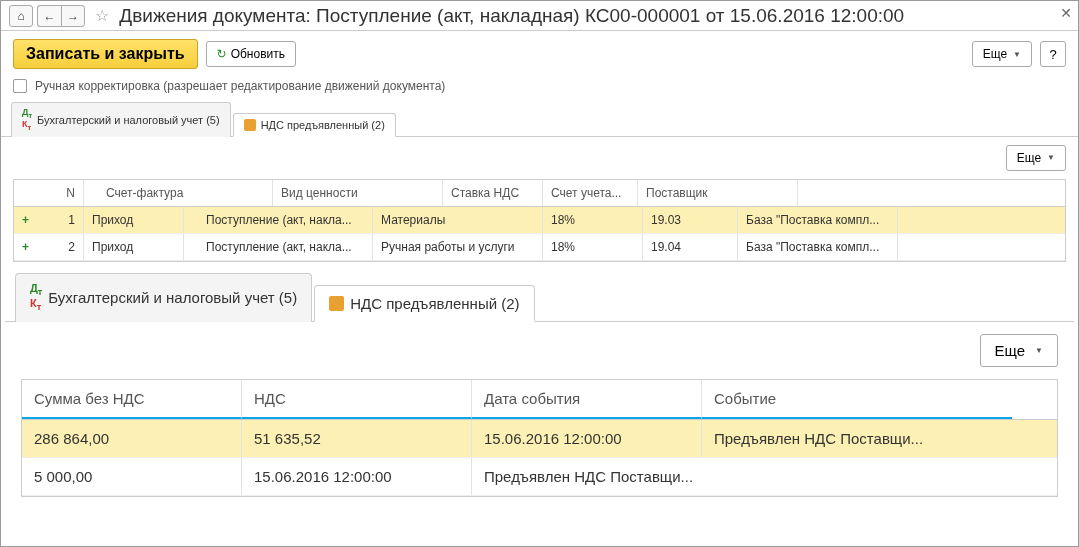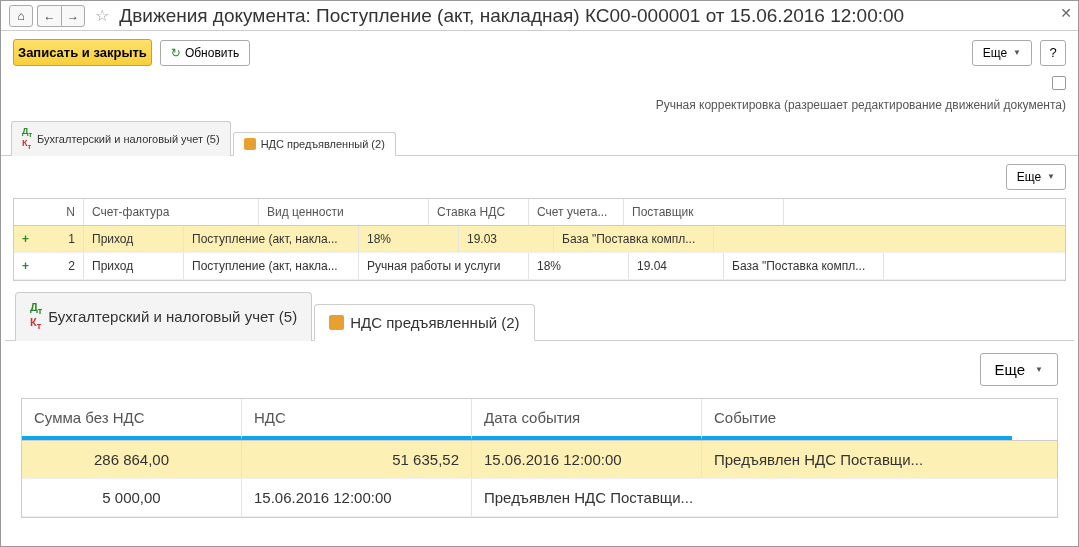--- a/index.html
+++ b/index.html
@@ -9,29 +9,29 @@
 .titlebar { display: flex; align-items: center; padding: 4px 8px; gap: 4px; border-bottom: 1px solid #ccc; height: 30px; }
 .tb-btn { border: 1px solid #aaa; background: #f8f8f8; border-radius: 3px; width: 24px; height: 22px; display: flex; align-items: center; justify-content: center; cursor: pointer; font-size: 12px; }
 .tb-btn-group { display: flex; }
 .tb-btn-group .tb-btn:first-child { border-radius: 3px 0 0 3px; border-right: none; }
 .tb-btn-group .tb-btn:last-child { border-radius: 0 3px 3px 0; }
 .star-icon { font-size: 16px; color: #999; padding: 0 6px; cursor: pointer; }
 .title-text { font-size: 19px; font-weight: normal; }
 .close-x { position: absolute; right: 6px; top: 4px; font-size: 14px; cursor: pointer; color: #666; }
 
 .toolbar { display: flex; align-items: center; padding: 8px 12px 6px; gap: 8px; }
-.btn-yellow { background: linear-gradient(#ffe26a,#f7cf3c); border: 1px solid #c9a227; border-radius: 3px; padding: 5px 4px; font-weight: bold; cursor: pointer; font-size: 13px; }
+.btn-yellow { background: linear-gradient(#ffe26a,#f7cf3c); border: 1px solid #c9a227; border-radius: 3px; padding: 5px 12px; font-weight: bold; cursor: pointer; font-size: 16px; }
 .btn-white { background: #fff; border: 1px solid #aaa; border-radius: 3px; padding: 5px 10px; cursor: pointer; font-size: 12px; display: flex; align-items: center; gap: 4px; }
 .refresh-ic { color: #2a8a2a; font-size: 12px; }
 .spacer { flex: 1; }
 .btn-more { background: #fff; border: 1px solid #aaa; border-radius: 3px; padding: 5px 10px; cursor: pointer; font-size: 12px; display: flex; align-items: center; gap: 6px; }
 .dd-arrow { font-size: 8px; color: #555; }
 .btn-help { background: #fff; border: 1px solid #aaa; border-radius: 3px; width: 26px; height: 26px; cursor: pointer; font-size: 13px; display: flex; align-items: center; justify-content: center; }
 
-.checkbox-row { display: flex; align-items: flex-end; padding: 4px 12px 8px; gap: 8px; font-size: 12px; color: #555; flex-direction: column; }
+.checkbox-row { display: flex; align-items: center; padding: 4px 12px 8px; gap: 8px; font-size: 12px; color: #555; }
 .chk { width: 14px; height: 14px; border: 1px solid #999; border-radius: 2px; background: #fff; cursor: pointer; }
 
 .tabs { display: flex; align-items: flex-end; padding: 0 10px; border-bottom: 1px solid #ccc; gap: 2px; }
 .tab { display: flex; align-items: center; gap: 5px; padding: 5px 10px; border: 1px solid #ccc; border-bottom: none; background: #f4f4f4; border-radius: 3px 3px 0 0; font-size: 11px; cursor: pointer; position: relative; top: 1px; }
 .tab.active { background: #fff; border-bottom: 1px solid #fff; }
 .tab-ic-dk { color: #2a8a2a; font-weight: bold; font-size: 9px; line-height: 9px; }
 .tab-ic-dk .kt { color: #c33; }
 .tab-ic-nds { width: 12px; height: 12px; background: #e8a030; border-radius: 2px; }
 
 .panel-bar { display: flex; padding: 8px 12px; }
@@ -39,45 +39,45 @@
 
 .grid { margin: 0 12px 8px; border: 1px solid #ccc; }
 .grid-head { display: flex; background: #fff; border-bottom: 1px solid #ccc; }
 .gh, .gc { padding: 6px 8px; border-right: 1px solid #e3e3e3; font-size: 12px; overflow: hidden; white-space: nowrap; text-overflow: ellipsis; }
 .gh { color: #555; }
 .grid-row { display: flex; border-bottom: 1px solid #eee; }
 .grid-row.sel { background: #fdf0b5; }
 .c-n { width: 70px; text-align: right; position: relative; }
 .c-n .plus { color: #2a8a2a; font-weight: bold; position: absolute; left: 8px; }
 .c-vd { width: 100px; }
-.c-sf { width: 175px; }
+.c-sf { width: 175px; margin-left: 14px; }
 .c-vc { width: 170px; }
 .c-st { width: 100px; }
 .c-su { width: 95px; }
 .c-po { width: 160px; }
 .c-do { width: 110px; border-right: none; }
 
 
 .zoom { margin-top: 10px; padding: 0 4px; }
 .tabs-lg { display: flex; align-items: flex-end; padding: 0 10px; border-bottom: 1px solid #ccc; gap: 2px; }
 .tab-lg { display: flex; align-items: center; gap: 6px; padding: 9px 14px; border: 1px solid #ccc; border-bottom: none; background: #f4f4f4; border-radius: 4px 4px 0 0; font-size: 15px; cursor: pointer; position: relative; top: 1px; }
 .tab-lg.active { background: #fff; border-bottom: 1px solid #fff; }
 .tab-lg .tab-ic-dk { font-size: 11px; line-height: 11px; }
 .tab-lg .tab-ic-nds { width: 15px; height: 15px; }
 
 .panel-bar-lg { display: flex; padding: 12px 16px; }
 .btn-more-lg { background: #fff; border: 1px solid #aaa; border-radius: 3px; padding: 7px 14px; cursor: pointer; font-size: 15px; display: flex; align-items: center; gap: 10px; }
 
 .grid-lg { margin: 0 16px 4px; border: 1px solid #ccc; }
 .grid-lg .grid-head, .grid-lg .grid-row { display: flex; }
 .gh-lg, .gc-lg { padding: 10px 12px; border-right: 1px solid #e3e3e3; font-size: 15px; overflow: hidden; white-space: nowrap; text-overflow: ellipsis; }
-.gh-lg { color: #555; border-bottom: 4px solid #0ea5e9; }
+.gh-lg { color: #555; border-bottom: 2px solid #0ea5e9; }
 .grid-lg .grid-row.sel { background: #fdf0b5; }
-.cl-sum { width: 220px; text-align: center; }
-.cl-nds { width: 230px; text-align: right; }
+.cl-sum { width: 220px; text-align: left; }
+.cl-nds { width: 230px; text-align: left; }
 .cl-dt { width: 230px; }
 .cl-ev { width: 310px; border-right: none; }
 .cl-sum.gh-lg, .cl-nds.gh-lg { text-align: left; }
 </style>
 </head>
 <body>
 
 <div class="window">
   <span class="close-x">✕</span>
 
@@ -135,20 +135,21 @@
       <div class="gh c-sf">Счет-фактура</div>
       <div class="gh c-vc">Вид ценности</div>
       <div class="gh c-st">Ставка НДС</div>
       <div class="gh c-su">Счет учета...</div>
       <div class="gh c-po">Поставщик</div>
     </div>
     <div class="grid-row sel">
       <div class="gc c-n"><span class="plus">+</span><span>1</span></div>
       <div class="gc c-vd">Приход</div>
       <div class="gc c-sf">Поступление (акт, накла...</div>
+      <div class="gc c-vc">Материалы</div>
       <div class="gc c-st">18%</div>
       <div class="gc c-su">19.03</div>
       <div class="gc c-po">База "Поставка компл...</div>
       <div class="gc c-do"></div>
     </div>
     <div class="grid-row">
       <div class="gc c-n"><span class="plus">+</span><span>2</span></div>
       <div class="gc c-vd">Приход</div>
       <div class="gc c-sf">Поступление (акт, накла...</div>
       <div class="gc c-vc">Ручная работы и услуги</div>

